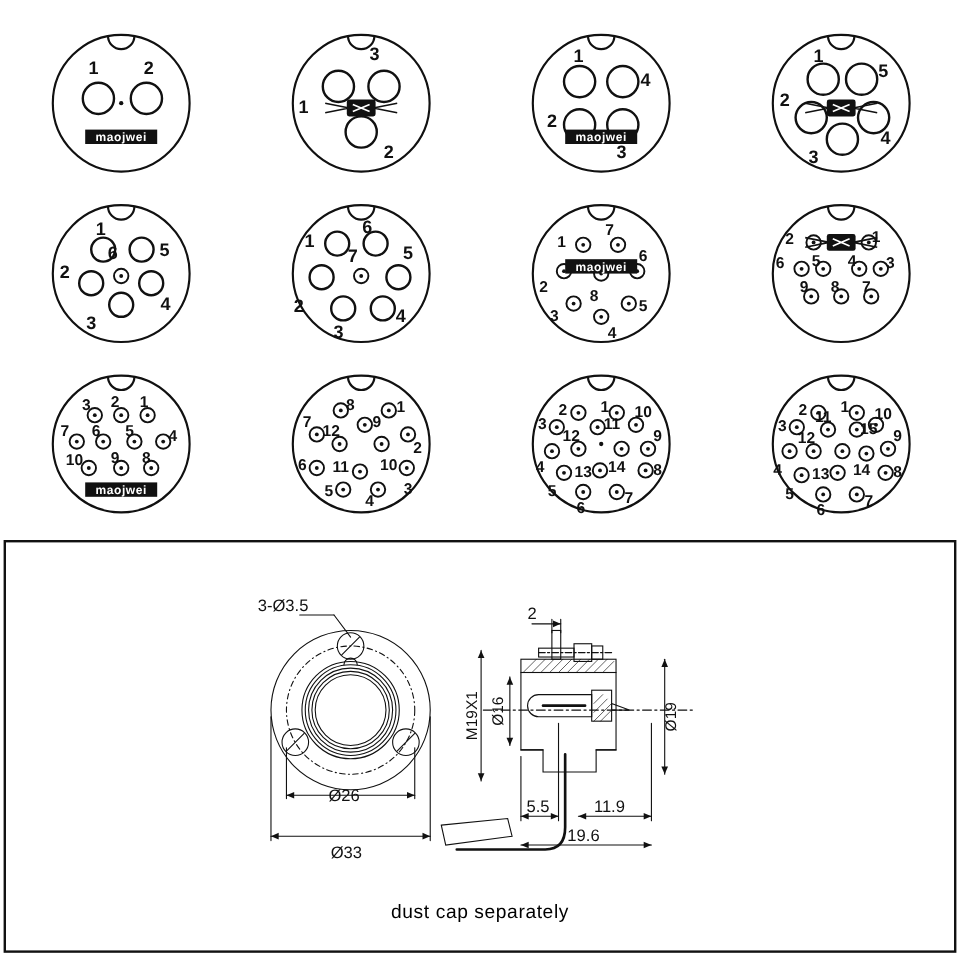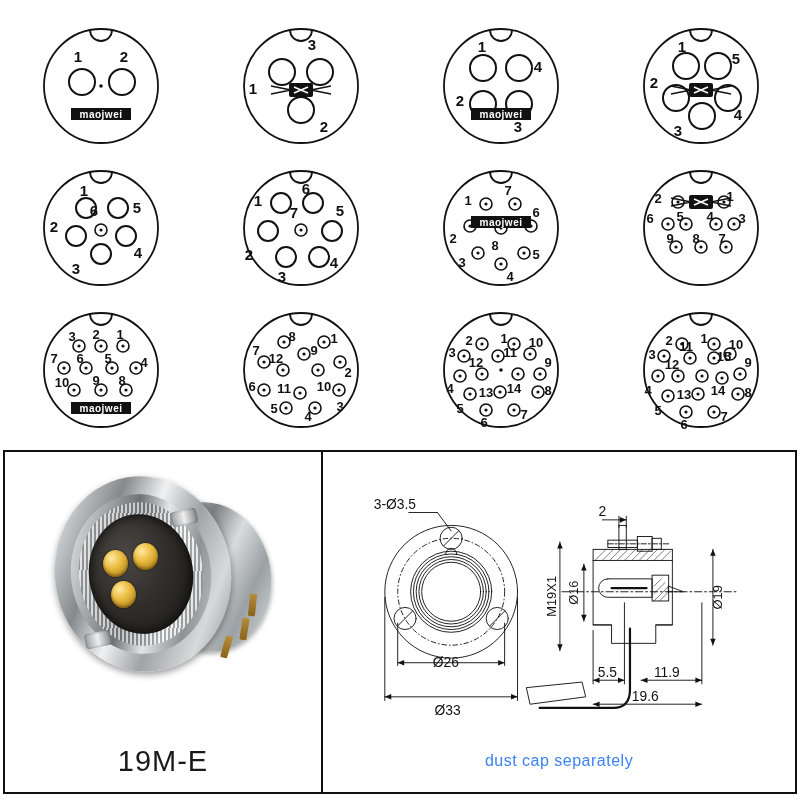--- a/index.html
+++ b/index.html
@@ -95,21 +95,21 @@
     width: 100%;
     height: 100%;
   }
   #drawing-caption {
     height: 62px;
     display: flex;
     align-items: center;
     justify-content: center;
     font-size: 16px;
     letter-spacing: .5px;
-    color: #3b82f6;
+    color: #000000;
   }
 
   
   #connector-photo {
     position: absolute;
     left: 22px;
     top: 14px;
     width: 270px;
     height: 210px;
   }
@@ -559,40 +559,20 @@
           <circle cx="94" cy="118" r="6" fill="none" stroke="#111" stroke-width="1.6"></circle>
           <circle cx="94" cy="118" r="1.6" fill="#111" stroke="none"></circle>
           <text x="104" y="124" font-size="13" font-family="Liberation Sans, sans-serif" font-weight="bold" fill="#111" text-anchor="middle" dominant-baseline="middle">7</text>
         </svg>
       </div>
     </div>
 </div>
 
 <div id="bottom-panel">
 
-  <div id="photo-pane">
-    <div id="photo-box">
-      <div id="connector-photo">
-        <div class="body-disc" id="rear-disc"></div>
-        <div class="body-disc" id="flange-disc"></div>
-        <div class="body-disc" id="shell-ring"></div>
-        <div class="body-disc" id="thread-ring"></div>
-        <div class="body-disc" id="face-disc"></div>
-        <div class="gold-pin" id="pin-a"></div>
-        <div class="gold-pin" id="pin-b"></div>
-        <div class="gold-pin" id="pin-c"></div>
-        <div class="flange-notch" id="notch-top"></div>
-        <div class="flange-notch" id="notch-bottom"></div>
-        <div class="rear-tab" id="tab-1"></div>
-        <div class="rear-tab" id="tab-2"></div>
-        <div class="rear-tab" id="tab-3"></div>
-      </div>
-    </div>
-    <div id="photo-caption">19M-E</div>
-  </div>
 
   <div id="drawing-pane">
     <div id="drawing-box">
       <svg viewBox="0 0 470 268" preserveAspectRatio="xMidYMid meet">
         <g fill="none" stroke="#111" stroke-width="1" stroke-linecap="round">
 
           <circle cx="118" cy="118" r="72"></circle>
           <circle cx="118" cy="118" r="58" stroke-dasharray="5 3 1 3"></circle>
           <circle cx="118" cy="118" r="44"></circle>
           <circle cx="118" cy="118" r="41"></circle>

